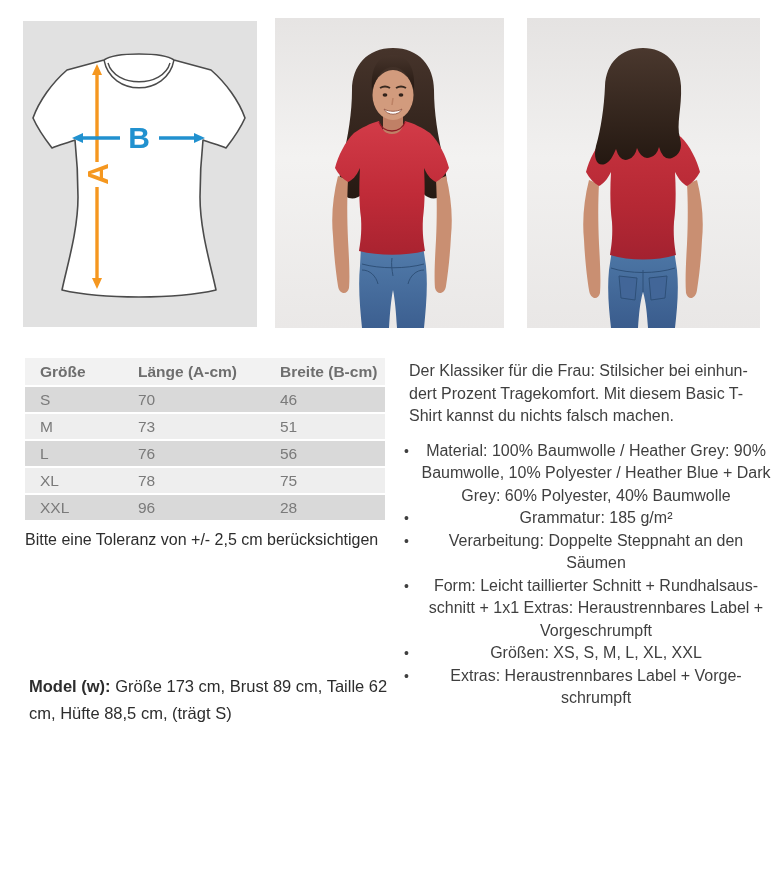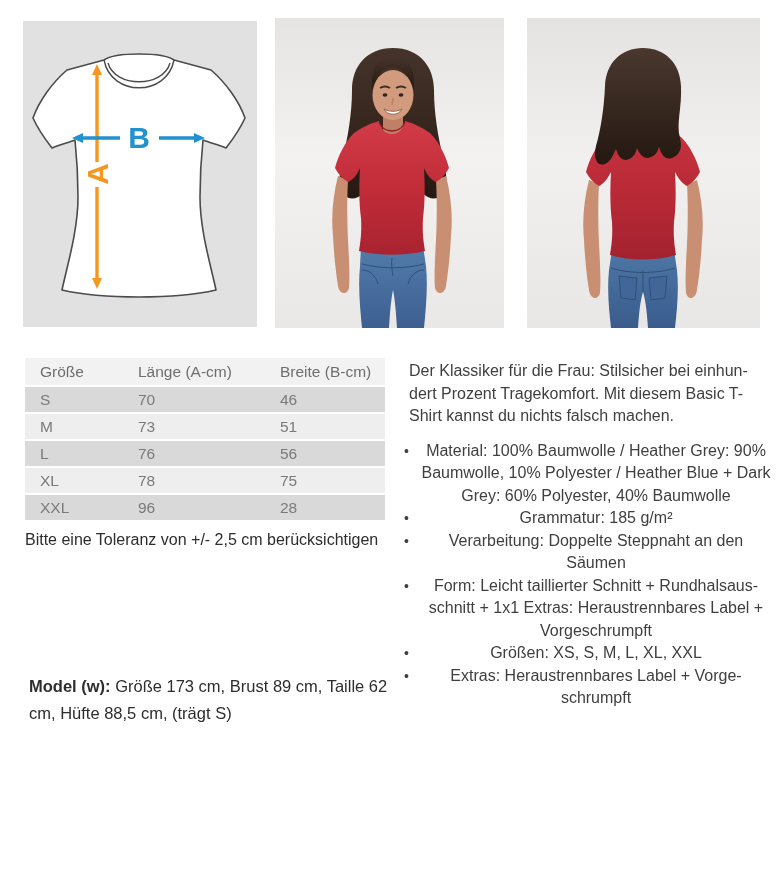--- a/index.html
+++ b/index.html
@@ -25,21 +25,21 @@
   .arrow-a text{fill:var(--accent-orange,#f5971f);font-weight:bold;font-size:30px;}
   .arrow-b line{stroke:var(--accent-blue,#2191cf);stroke-width:3.4;}
   .arrow-b path{fill:var(--accent-blue,#2191cf);}
   .arrow-b text{fill:var(--accent-blue,#2191cf);font-weight:bold;font-size:30px;}
 
   
   #size-table-wrap{left:25px;top:356px;width:360px;}
   table{border-collapse:separate;border-spacing:0 2px;width:360px;
         font-size:15.5px;table-layout:fixed;}
   col.c1{width:113px;} col.c2{width:142px;} col.c3{width:105px;}
-  th{background:var(--table-header-bg,#f2f2f2);color:#6e6e6e;font-weight:normal;
+  th{background:var(--table-header-bg,#f2f2f2);color:#6e6e6e;font-weight:bold;
      text-align:left;height:27px;padding:0;}
   td{color:#7a7a7a;height:25px;padding:0;}
   th:first-child,td:first-child{padding-left:15px;}
   tbody tr:nth-child(odd) td{background:var(--table-row-dark,#d9d9d9);}
   tbody tr:nth-child(even) td{background:var(--table-row-light,#eeeeee);}
 
   
   #tolerance-note{left:25px;top:531px;white-space:nowrap;
     font-size:16px;color:#2d2d2d;margin:0;text-align:center;}
   #model-info{left:25px;top:669px;width:374px;font-size:16.5px;line-height:27px;

